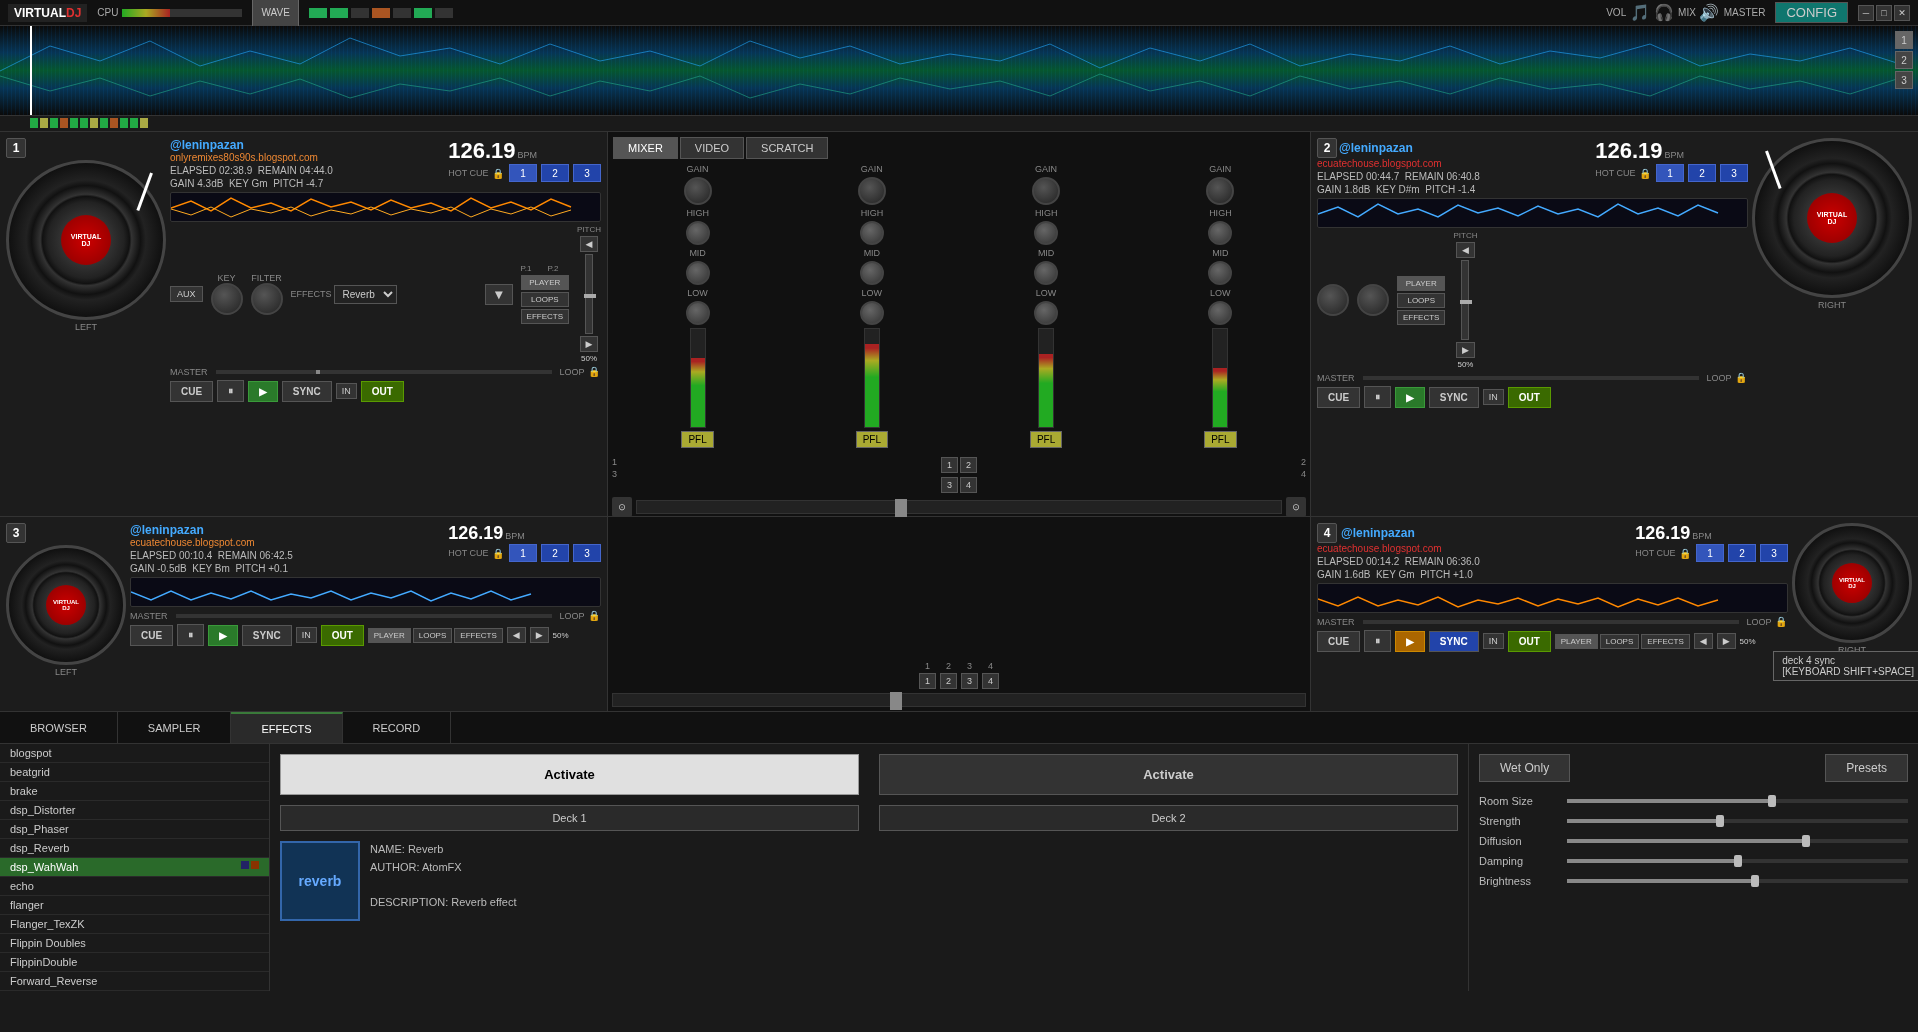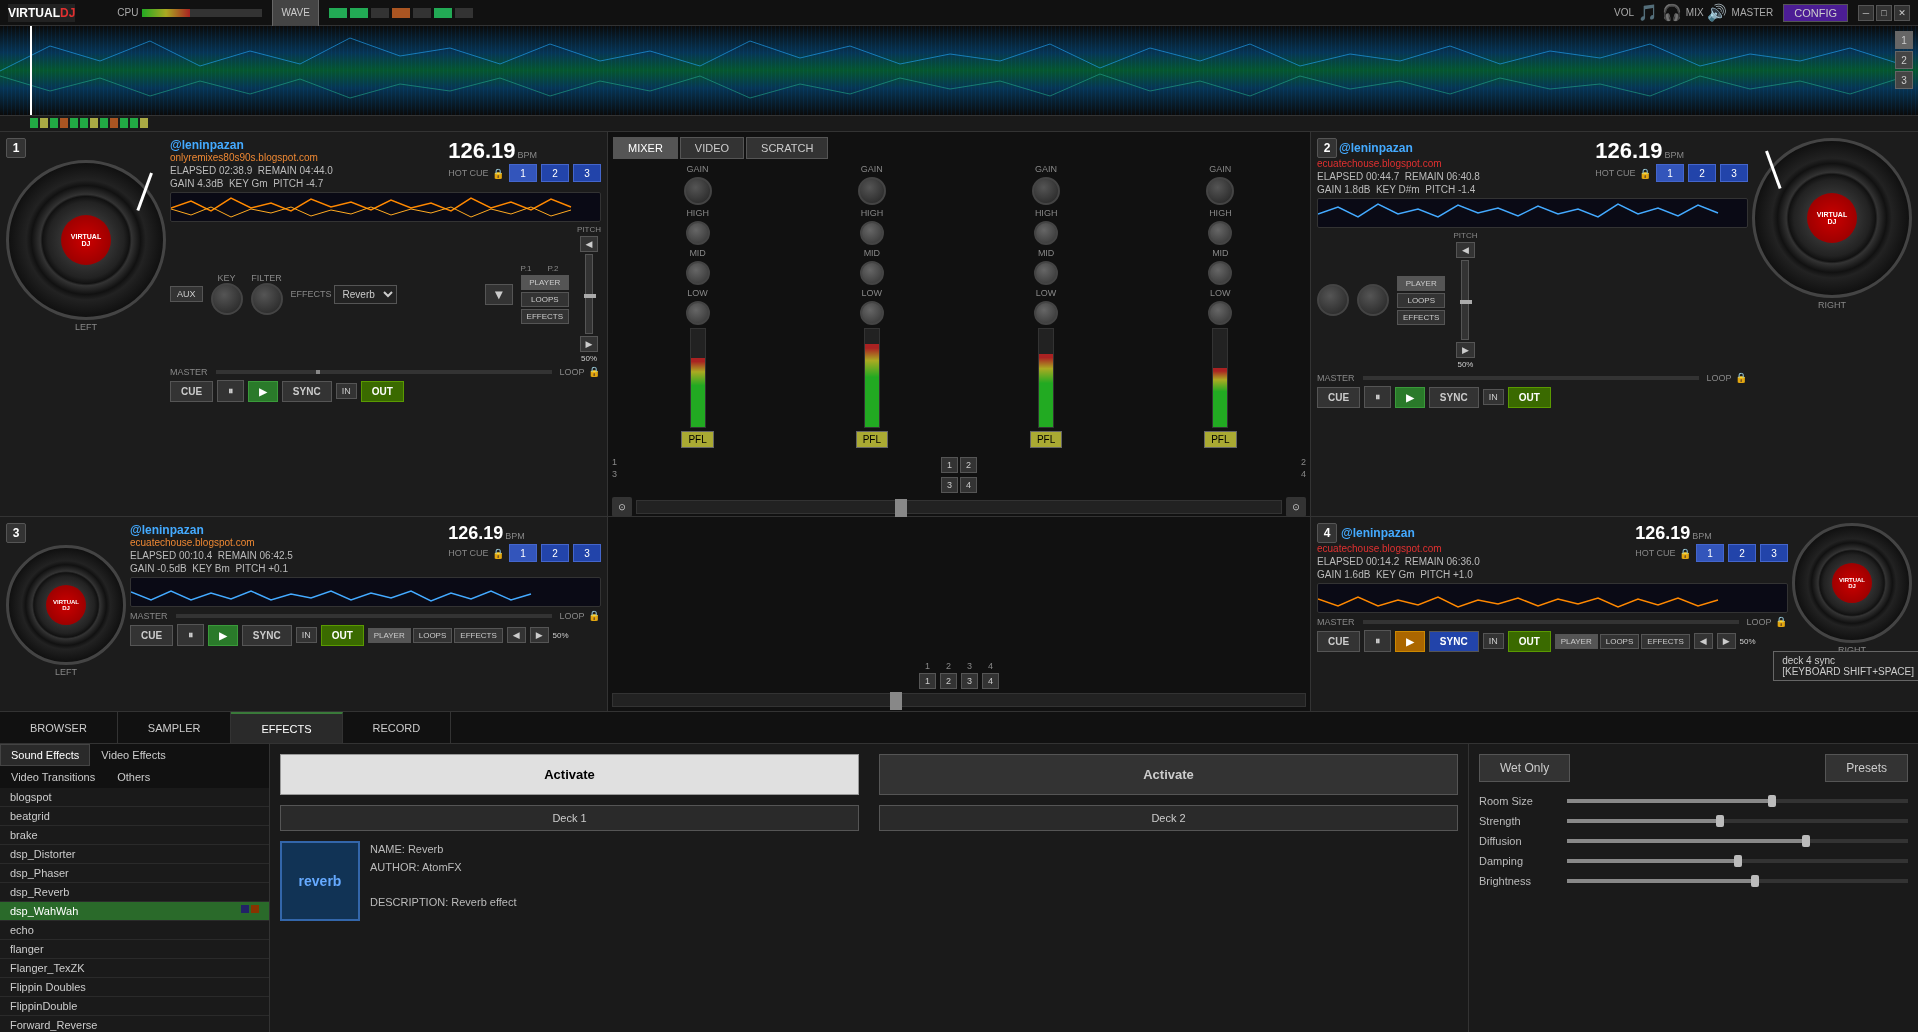--- a/index.html
+++ b/index.html
@@ -18,48 +18,48 @@
       background: #111;
       height: 26px;
       display: flex;
       align-items: center;
       padding: 0 8px;
       border-bottom: 1px solid #333;
       gap: 10px;
     }
     .logo {
       background: #222;
-      padding: 2px 0;
+      padding: 2px 6px;
       font-weight: bold;
       font-size: 12px;
     }
     .logo span:first-child { color: #fff; }
     .logo span:last-child { color: #e03030; }
-    .cpu-section { display: flex; align-items: center; gap: 4px; font-size: 10px; color: #aaa; margin-left: 32px; }
+    .cpu-section { display: flex; align-items: center; gap: 4px; font-size: 10px; color: #aaa; }
     .cpu-bar { width: 120px; height: 8px; background: #333; position: relative; }
     .cpu-bar-fill { height: 100%; background: linear-gradient(to right, #2a2, #aa2, #a22); width: 40%; }
     .wave-btn {
       background: #444;
       border: 1px solid #666;
       color: #ccc;
       padding: 16px 8px;
       font-size: 10px;
       cursor: pointer;
     }
     .channel-indicators { display: flex; gap: 3px; align-items: center; }
     .ch-bar { width: 18px; height: 10px; background: #333; }
     .ch-bar.active { background: #2a5; }
     .ch-bar.orange { background: #a52; }
     .vol-section { display: flex; align-items: center; gap: 4px; font-size: 10px; color: #aaa; margin-left: auto; }
     .config-btn {
-      background: #4c1d95;
+      background: #0f766e;
       border: 1px solid #555;
       color: #ccc;
       padding: 2px 10px;
-      font-size: 11px;
+      font-size: 13px;
       cursor: pointer;
     }
     .window-btns { display: flex; gap: 2px; }
     .win-btn {
       width: 16px; height: 16px;
       border: 1px solid #555;
       background: #333;
       color: #ccc;
       font-size: 9px;
       display: flex; align-items: center; justify-content: center;
@@ -1206,26 +1206,20 @@
 <div class="bottom-tabs">
   <div class="bottom-tab">BROWSER</div>
   <div class="bottom-tab">SAMPLER</div>
   <div class="bottom-tab active">EFFECTS</div>
   <div class="bottom-tab">RECORD</div>
 </div>
 
 <div class="bottom-content">
 
   <div class="effect-list">
-    <div class="effect-list-tabs">
-      <div class="effect-list-tab active">Sound Effects</div>
-      <div class="effect-list-tab">Video Effects</div>
-      <div class="effect-list-tab">Video Transitions</div>
-      <div class="effect-list-tab">Others</div>
-    </div>
     <div class="effect-items">
       <div class="effect-item">blogspot</div>
       <div class="effect-item">beatgrid</div>
       <div class="effect-item">brake</div>
       <div class="effect-item">dsp_Distorter</div>
       <div class="effect-item">dsp_Phaser</div>
       <div class="effect-item">dsp_Reverb</div>
       <div class="effect-item selected">
         dsp_WahWah
         <span class="effect-item-indicator">

